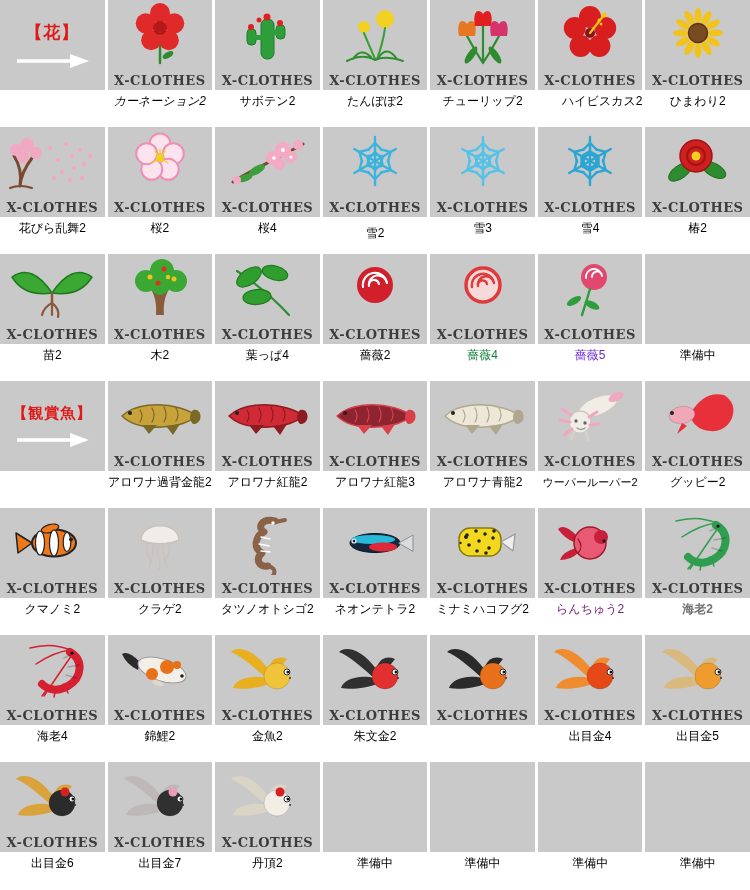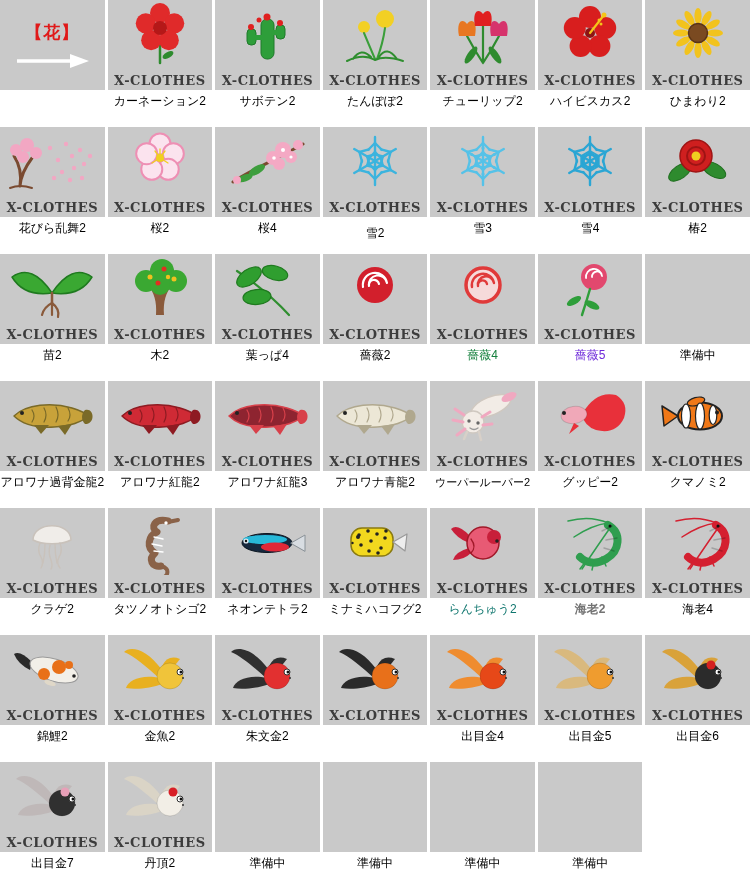--- a/index.html
+++ b/index.html
@@ -39,21 +39,21 @@
             <circle cx="50" cy="10" r="10" fill="#e02a2a"></circle>
             <circle cx="64.2658477444273" cy="20.36474508437579" r="10" fill="#e02a2a"></circle>
             <circle cx="58.8167787843871" cy="37.135254915624216" r="10" fill="#e02a2a"></circle>
             <circle cx="41.1832212156129" cy="37.135254915624216" r="10" fill="#e02a2a"></circle>
             <circle cx="35.734152255572695" cy="20.364745084375784" r="10" fill="#e02a2a"></circle>
             <circle cx="50" cy="25" r="7" fill="#b51818"></circle>
           </svg>
         </div>
         <div class="logo" style="color: rgb(60, 60, 60);">X-CLOTHES</div>
       </div>
-      <div class="label" style="color: rgb(0, 0, 0);">カーネーション2</div>
+      <div class="label" style="color: rgb(0, 0, 0); font-style: italic;">カーネーション2</div>
     </div>
     <div class="cell">
       <div class="tile clickable" style="background: rgb(201, 201, 201);">
         <div class="art">
           <svg width="100" height="64" viewBox="0 0 100 64">
             <rect x="44" y="16" width="13" height="40" rx="6" fill="#2e9e3a" stroke="#1f7a2a" stroke-width="1"></rect>
             <rect x="30" y="26" width="9" height="16" rx="4" fill="#2e9e3a" stroke="#1f7a2a" stroke-width="1"></rect>
             <rect x="37" y="32" width="9" height="5" rx="0" fill="#2e9e3a"></rect>
             <rect x="59" y="22" width="9" height="14" rx="4" fill="#2e9e3a" stroke="#1f7a2a" stroke-width="1"></rect>
             <rect x="55" y="27" width="6" height="5" rx="0" fill="#2e9e3a"></rect>
@@ -109,21 +109,21 @@
             <circle cx="34.78309573927754" cy="25.055728090000837" r="11" fill="#d81e1e"></circle>
             <circle cx="50" cy="30" r="5" fill="#8e1414"></circle>
             <path d="M50 30 L64 12" fill="none" stroke="#f5c518" stroke-width="2.2" stroke-linecap="round" stroke-linejoin="round"></path>
             <circle cx="64" cy="12" r="2.5" fill="#f5c518"></circle>
             <circle cx="59" cy="17" r="1.5" fill="#f5c518"></circle>
             <circle cx="61" cy="21" r="1.5" fill="#f5c518"></circle>
           </svg>
         </div>
         <div class="logo" style="color: rgb(60, 60, 60);">X-CLOTHES</div>
       </div>
-      <div class="label" style="color: rgb(0, 0, 0);">ハイビスカス2</div>
+      <div class="label" style="color: rgb(0, 0, 0); text-align: right;">ハイビスカス2</div>
     </div>
     <div class="cell">
       <div class="tile clickable" style="background: rgb(201, 201, 201);">
         <div class="art">
           <svg width="100" height="64" viewBox="0 0 100 64">
             <ellipse cx="67" cy="30" rx="8" ry="3.6" fill="#f2c31d"></ellipse>
             <ellipse cx="64.72243186433546" cy="38.5" rx="8" ry="3.6" fill="#f2c31d" transform="rotate(30 64.72243186433546 38.5)"></ellipse>
             <ellipse cx="58.5" cy="44.722431864335455" rx="8" ry="3.6" fill="#f2c31d" transform="rotate(60 58.5 44.722431864335455)"></ellipse>
             <ellipse cx="50" cy="47" rx="8" ry="3.6" fill="#f2c31d" transform="rotate(90 50 47)"></ellipse>
             <ellipse cx="41.5" cy="44.72243186433546" rx="8" ry="3.6" fill="#f2c31d" transform="rotate(120 41.5 44.72243186433546)"></ellipse>
@@ -444,20 +444,29 @@
         </div>
         <div class="logo" style="color: rgb(60, 60, 60);">X-CLOTHES</div>
       </div>
       <div class="label" style="color: #6d28d9;">薔薇5</div>
     </div>
     <div class="cell">
       <div class="tile" style="background: rgb(201, 201, 201);"></div>
       <div class="label" style="color: rgb(0, 0, 0);">準備中</div>
     </div>
     <div class="cell">
+      <div class="tile header-tile" style="background: rgb(201, 201, 201);">
+        <div class="header-text" style="color: rgb(224, 25, 25); font-size: 15px;">【観賞魚】</div>
+        <svg width="76" height="16" viewBox="0 0 76 16">
+          <line x1="3" y1="8" x2="58" y2="8" stroke="#ffffff" stroke-width="3.5"></line>
+          <polygon points="56,1 75,8 56,15" fill="#ffffff"></polygon>
+        </svg>
+      </div>
+    </div>
+    <div class="cell">
       <div class="tile clickable" style="background: rgb(201, 201, 201);">
         <div class="art">
           <svg width="100" height="64" viewBox="0 0 100 64">
             <path d="M12 32 C24 20 50 18 70 24 C80 27 84 29 86 32 C80 38 68 42 52 43 C34 44 20 40 12 32 Z" fill="#c8a23a" stroke="#7a6a28" stroke-width="1.5" stroke-linecap="round" stroke-linejoin="round"></path>
             <path d="M83 26 C92 23 94 40 83 40 C79 36 79 30 83 26 Z" fill="#7a6a28" stroke-linecap="round" stroke-linejoin="round"></path>
             <path d="M30 26 q4 6 0 12 M42 24 q4 7 0 14 M54 23 q4 8 0 15 M66 24 q4 7 0 13" fill="none" stroke="#7a6a28" stroke-width="1.2" stroke-linecap="round" stroke-linejoin="round"></path>
             <path d="M32 41 L39 50 L47 41 Z" fill="#7a6a28" stroke-linecap="round" stroke-linejoin="round"></path>
             <path d="M56 42 L63 51 L70 40 Z" fill="#7a6a28" stroke-linecap="round" stroke-linejoin="round"></path>
             <circle cx="20" cy="29" r="2" fill="#222"></circle>
           </svg>
@@ -637,21 +646,21 @@
             <path d="M36 24 Q24 12 18 18 Q24 27 34 31 Z" fill="#c81f3a" stroke-linecap="round" stroke-linejoin="round"></path>
             <path d="M36 37 Q22 41 20 49 Q31 49 38 42 Z" fill="#c81f3a" stroke-linecap="round" stroke-linejoin="round"></path>
             <circle cx="50" cy="32" r="16" fill="#e85a74" stroke="#a01828" stroke-width="1.5"></circle>
             <circle cx="61" cy="26" r="7" fill="#c81f3a"></circle>
             <path d="M38 28 q6 8 0 14" fill="none" stroke="#a01828" stroke-width="1.3" stroke-linecap="round" stroke-linejoin="round"></path>
             <circle cx="64" cy="30" r="1.8" fill="#222"></circle>
           </svg>
         </div>
         <div class="logo" style="color: rgb(60, 60, 60);">X-CLOTHES</div>
       </div>
-      <div class="label" style="color: #0f766e;">らんちゅう2</div>
+      <div class="label" style="color: #701a75;">らんちゅう2</div>
     </div>
     <div class="cell">
       <div class="tile clickable" style="background: rgb(201, 201, 201);">
         <div class="art">
           <svg width="100" height="64" viewBox="0 0 100 64">
             <path d="M68 14 C82 22 80 40 66 48 C56 54 46 52 40 46" fill="none" stroke="#2f9e4f" stroke-width="8" stroke-linecap="round" stroke-linejoin="round"></path>
             <path d="M68 12 Q50 4 28 10 M68 12 Q52 14 34 26 M70 17 Q58 34 42 58" fill="none" stroke="#2f9e4f" stroke-width="1.5" stroke-linecap="round" stroke-linejoin="round"></path>
             <path d="M46 50 l-6 8 M54 50 l-2 9 M62 46 l4 9" fill="none" stroke="#2f9e4f" stroke-width="1.5" stroke-linecap="round" stroke-linejoin="round"></path>
             <path d="M62 20 l10 -5 M66 29 l11 -2 M64 37 l10 3" fill="none" stroke="#00000033" stroke-width="1.5" stroke-linecap="round" stroke-linejoin="round"></path>
             <circle cx="70" cy="15" r="1.5" fill="#111"></circle>

